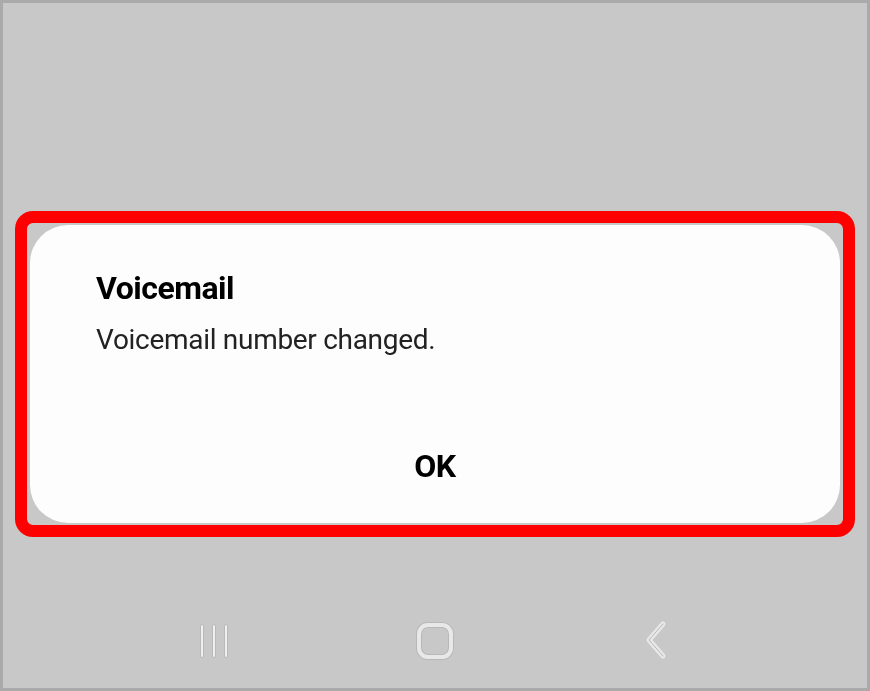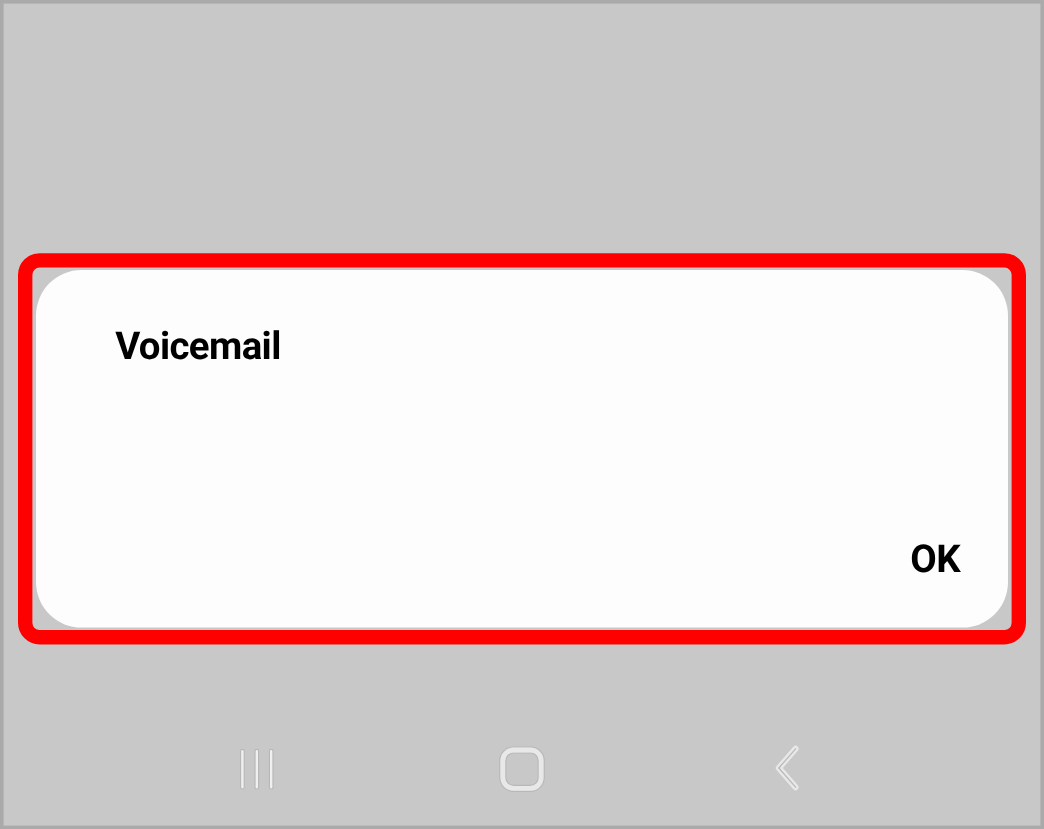--- a/index.html
+++ b/index.html
@@ -54,21 +54,21 @@
       color: #222;
       letter-spacing: -0.3px;
     }
     
     .dialog-actions {
       position: absolute;
       bottom: 28px;
       left: 0;
       right: 0;
       display: flex;
-      justify-content: flex-end;
+      justify-content: center;
     }
     
     .ok-button {
       background: none;
       border: none;
       font-size: 32px;
       font-weight: 700;
       color: #000;
       cursor: pointer;
       padding: 10px 40px;
@@ -125,20 +125,21 @@
       height: 40px;
     }
   </style>
 </head>
 <body>
 
 <div class="highlight-box"></div>
 
 <div class="dialog">
   <div class="dialog-title">Voicemail</div>
+  <div class="dialog-message">Voicemail number changed.</div>
   <div class="dialog-actions">
     <button class="ok-button">OK</button>
   </div>
 </div>
 
 <div class="nav-bar">
   <button class="nav-button">
     <span class="recent-icon">
       <span></span>
       <span></span>

